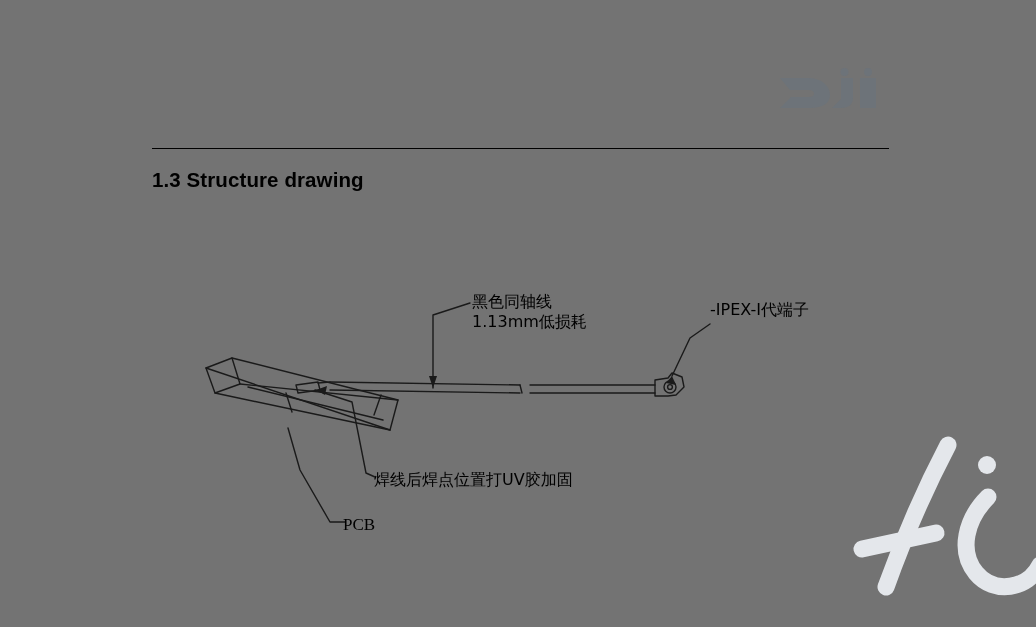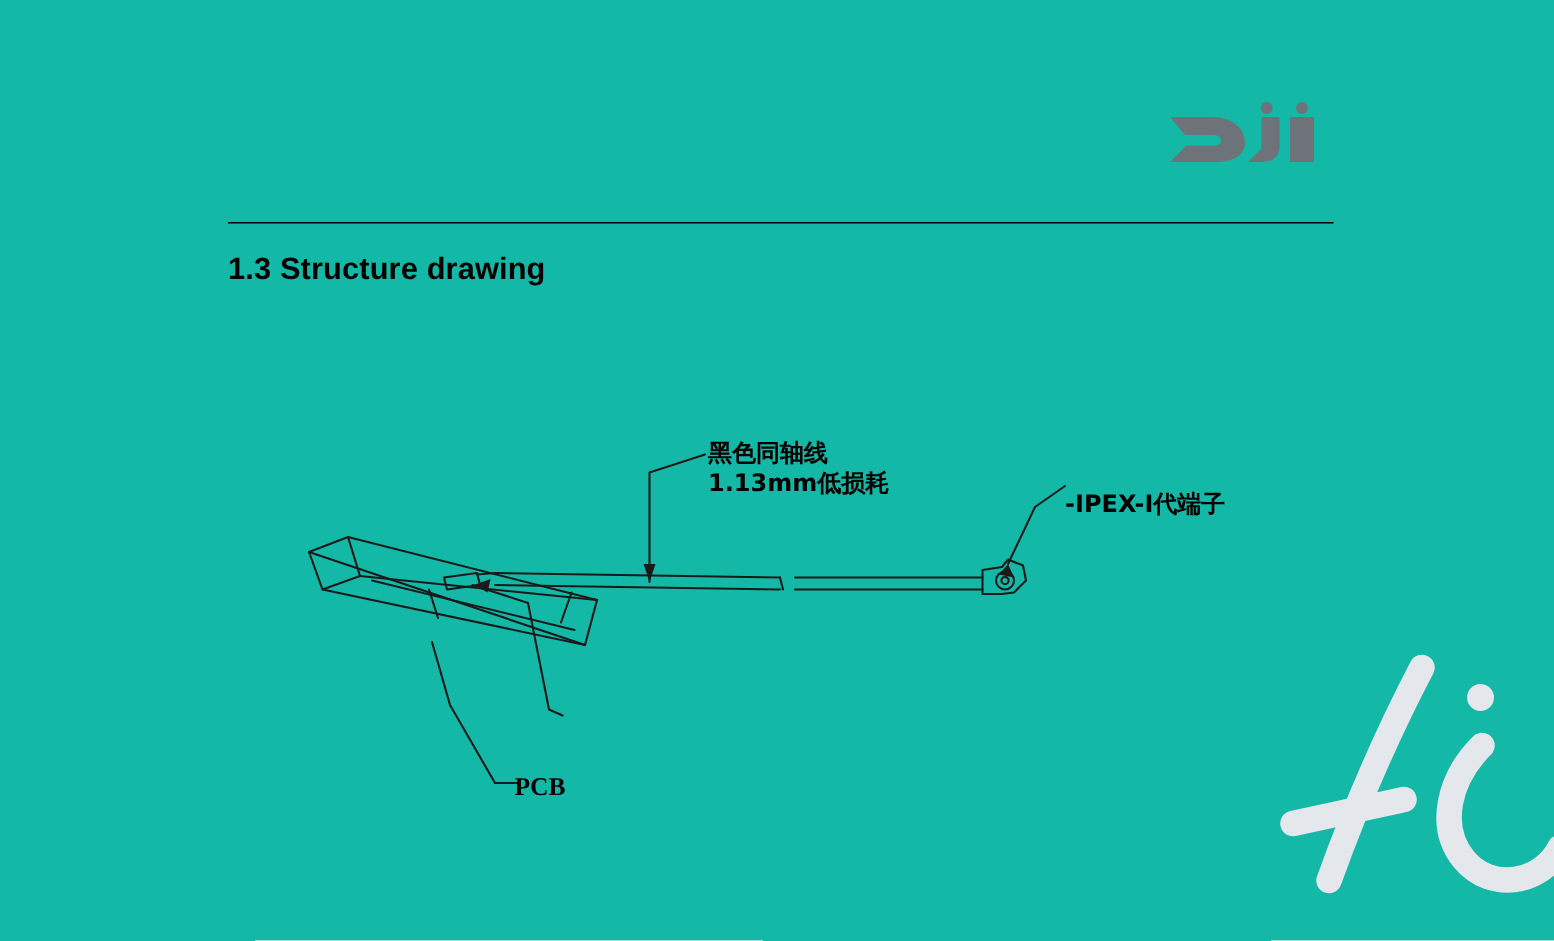--- a/index.html
+++ b/index.html
@@ -4,21 +4,21 @@
 <style>
   html, body {
     margin: 0;
     padding: 0;
     background: #ffffff;
   }
   .page {
     position: relative;
     width: 1036px;
     height: 627px;
-    background: #14b8a6;
+    background: #737373;
     overflow: hidden;
     font-family: "Liberation Sans", sans-serif;
   }
 
   
   .watermark {
     position: absolute;
     right: -20px;
     bottom: -40px;
     width: 420px;
@@ -58,42 +58,41 @@
     white-space: nowrap;
   }
 
   
   .drawing {
     position: absolute;
     left: 0px;
     top: 230px;
     width: 1012px;
     height: 360px;
-    font-weight: bold;
   }
 
   .label {
     position: absolute;
     color: #000000;
     white-space: nowrap;
     font-family: "Liberation Serif", serif;
     font-size: 16.5px;
     line-height: 20px;
   }
   .label.cn {
     font-family: "DejaVu Sans", sans-serif;
     font-size: 16px;
   }
   .label-coax {
     left: 472px;
     top: 62px;
   }
   .label-ipex {
     left: 710px;
-    top: 96px;
+    top: 70px;
     text-align: center;
   }
   .label-uv {
     left: 374px;
     top: 240px;
   }
   .label-pcb {
     left: 343px;
     top: 285px;
     font-family: "Liberation Serif", serif;
@@ -178,17 +177,18 @@
     </svg>
 
     
     <div class="label cn label-coax">
       <span>黑色同轴线</span><br>
       <span>1.13mm低损耗</span>
     </div>
 
     <div class="label cn label-ipex">-IPEX-I代端子</div>
 
+    <div class="label cn label-uv">焊线后焊点位置打UV胶加固</div>
 
     <div class="label label-pcb">PCB</div>
   </div>
 
 </div>
 
 </body></html>

